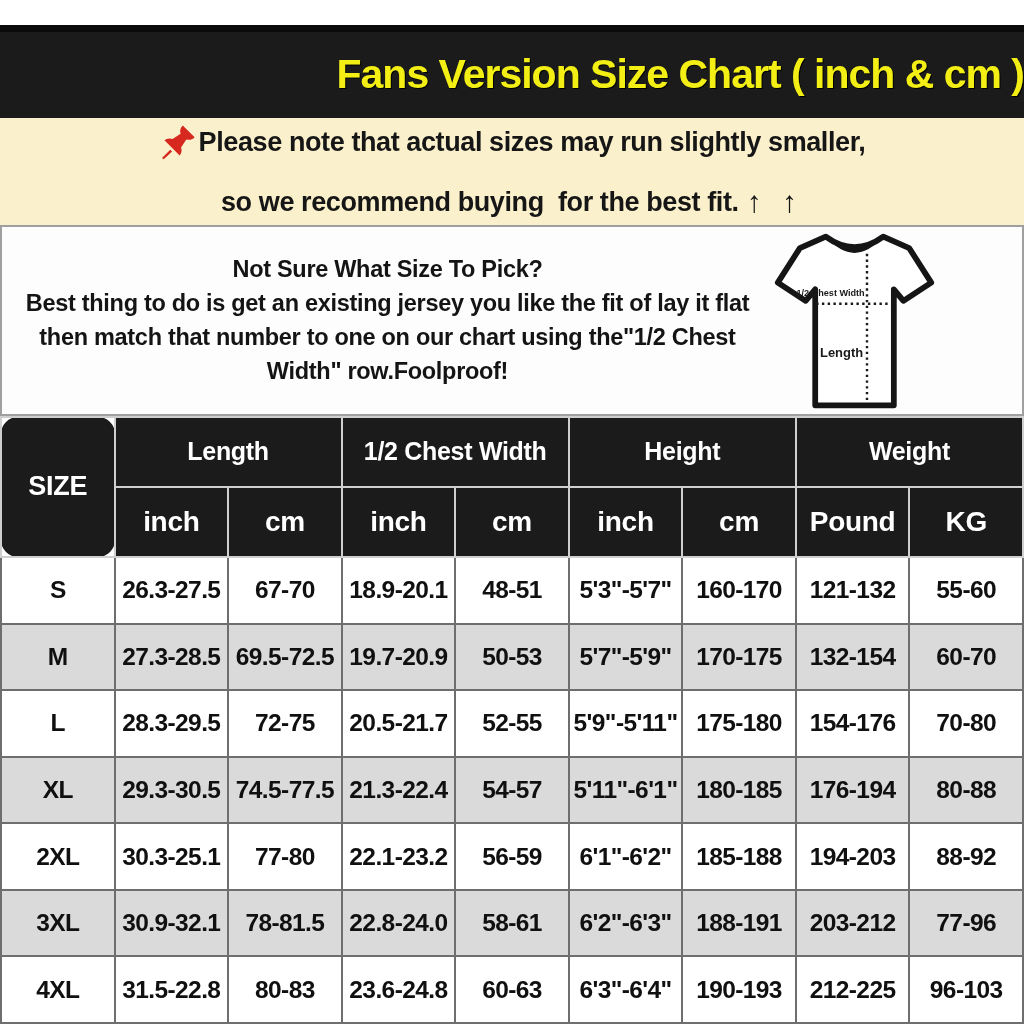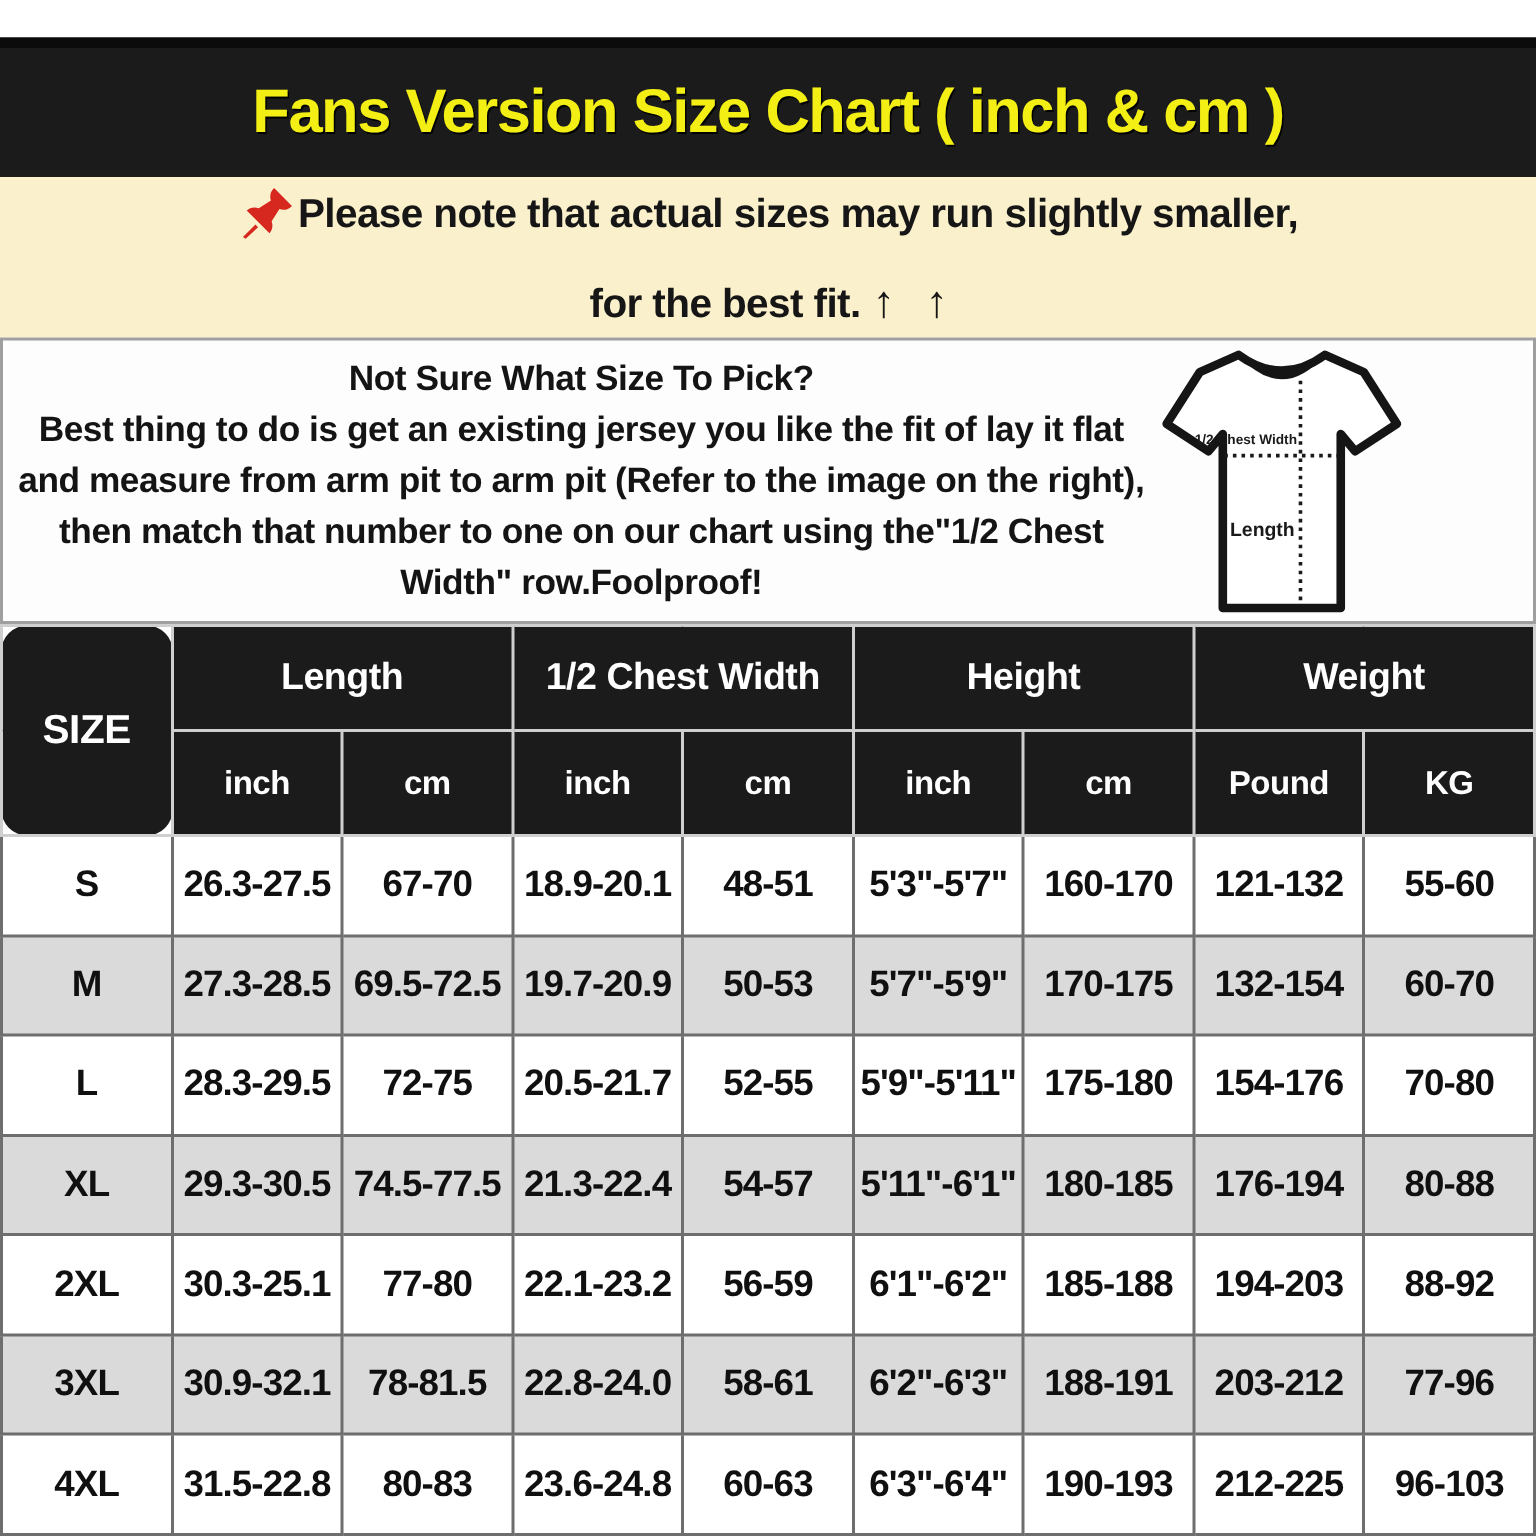--- a/index.html
+++ b/index.html
@@ -10,21 +10,21 @@
     font-weight: bold;
     background: #ffffff;
   }
   .page { width: 1024px; height: 1024px; display: flex; flex-direction: column; }
 
   
   .header-bar {
     height: 95px; box-sizing: border-box;
     background: var(--header-bg, #181818);
     border-top: 7px solid #0b0b0b;
-    display: flex; align-items: center; justify-content: center; margin-top: 25px;
+    display: flex; align-items: center; justify-content: flex-end; margin-top: 25px;
   }
   .page-title {
     color: var(--title-yellow, #f3ef15);
     font-size: 41px; letter-spacing: -1px;
     text-shadow: 1px 1px 0 #000;
   }
 
   
   .note-section {
     height: 110px; box-sizing: border-box;
@@ -71,21 +71,21 @@
   thead th {
     background: var(--header-bg, #1b1b1b);
     color: #ffffff;
     border: 2px solid #cfcfcf;
     text-align: center; vertical-align: middle;
     letter-spacing: -0.3px;
   }
   thead tr { height: 70px; }
   th.size-h  { font-size: 27px; border-radius: 17px; }
   th.group-h { font-size: 25px; }
-  th.unit-h  { font-size: 22px; }
+  th.unit-h  { font-size: 28px; }
   tbody td {
     border: 2px solid #6e6e6e;
     text-align: center; vertical-align: middle;
     font-size: 24.5px; color: #101010; letter-spacing: -0.6px;
     background: #ffffff;
   }
   tbody tr.row-gray td { background: var(--row-alt, #dadada); }
 </style>
 </head>
 <body>
@@ -102,29 +102,28 @@
         <svg viewBox="0 0 32 32" width="38" height="38" aria-hidden="true">
           <g fill="#d6281e">
             <path d="M20 2 L30 12 C28 14.2 25.2 14.6 23 13.8 L18.6 20.6 C19.5 23 19 25.6 17.4 27.4 L4.6 14.6 C6.4 13 9 12.5 11.4 13.4 L18.2 9 C17.4 6.8 17.8 4 20 2 Z"></path>
             <path d="M9.5 22.5 L2.5 29.5 L4 30.5 L11 24"></path>
           </g>
         </svg>
       </span>
       <span>Please note that actual sizes may run slightly smaller,</span>
     </div>
     <div class="note-line">
-      <span> for the best fit.</span><span class="note-arrows">↑ ↑</span>
+      <span>so we recommend buying </span><span> for the best fit.</span><span class="note-arrows">↑ ↑</span>
     </div>
   </div>
 
   <div class="instructions-section">
     <div class="instructions-text">
       <div>Not Sure What Size To Pick?</div>
       <div>Best thing to do is get an existing jersey you like the fit of lay it flat</div>
-      <div>and measure from arm pit to arm pit (Refer to the image on the right),</div>
       <div>then match that number to one on our chart using the"1/2 Chest</div>
       <div>Width" row.Foolproof!</div>
     </div>
     <div class="diagram-box">
       <svg viewBox="0 0 175 195" width="168" height="187" aria-hidden="true">
 
         <path d="M57,10 L30,22 L7,58 L36,77 L46,65 L46,186 L128,186 L128,65 L138,77 L167,58 L144,22 L117,10 Q87,32 57,10 Z" fill="#ffffff" stroke="#151515" stroke-width="6" stroke-linejoin="round"></path>
 
         <path d="M57,10 Q87,44 117,10 Q87,30 57,10 Z" fill="#151515"></path>
 

